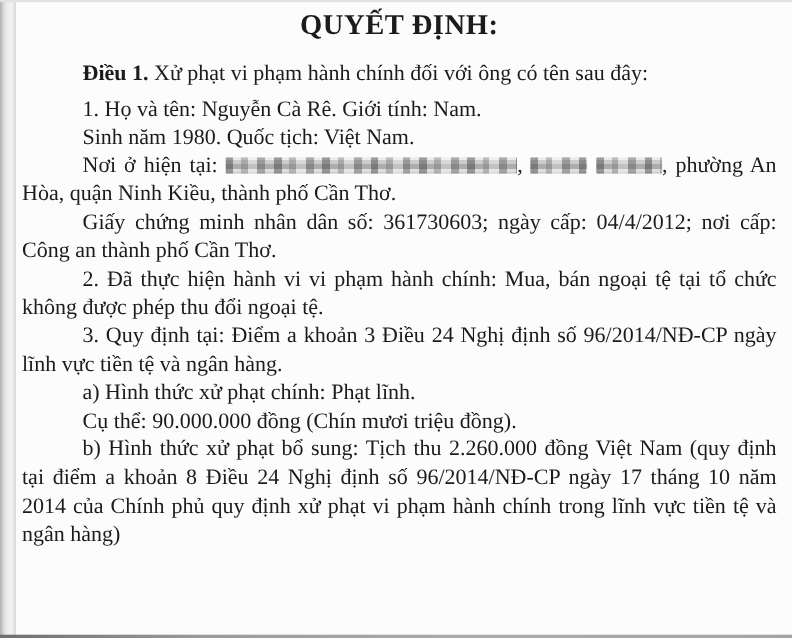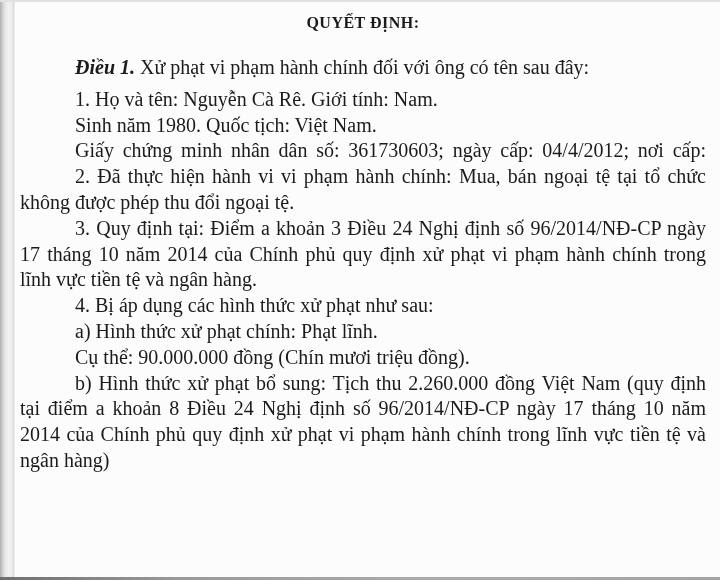--- a/index.html
+++ b/index.html
@@ -27,25 +27,25 @@
     background:linear-gradient(90deg,#6f6f6f 0,#9a9a9a 25%,#ababab 60%,#a4a4a4 100%);
   }
   #doc{
     position:absolute;left:20px;top:0;width:686px;z-index:1;
     color:var(--ink,#1b1b1b);
     font-size:20px;line-height:25.8px;
   }
   .title{
     margin-top:8px;
     text-align:center;
-    font-size:16px;line-height:30px;
+    font-size:26px;line-height:30px;
     font-weight:bold;letter-spacing:.5px;
   }
   .article{margin-top:17px;}
-  .article .b{font-weight:bold;font-style:italic;}
+  .article .b{font-weight:bold;}
   .body-start{margin-top:6px;}
   .line{white-space:nowrap;}
   .indent{padding-left:55px;}
   .stretch{
     text-align:justify;
     -moz-text-align-last:justify;
     text-align-last:justify;
   }
   .redact{
     display:inline-block;
@@ -70,31 +70,32 @@
 
 <div id="doc">
 
   <div class="title">QUYẾT ĐỊNH:</div>
 
   <div class="line article indent"><span class="b">Điều 1.</span><span> Xử phạt vi phạm hành chính đối với ông có tên sau đây:</span></div>
 
   <div class="line indent body-start">1. Họ và tên: Nguyễn Cà Rê. Giới tính: Nam.</div>
   <div class="line indent">Sinh năm 1980. Quốc tịch: Việt Nam.</div>
 
+  <div class="line indent stretch"><span>Nơi ở hiện tại:</span> <span class="redact rw1"></span><span>,</span> <span class="redact rw2"></span> <span class="redact rw3"></span><span>, phường An</span></div>
+  <div class="line">Hòa, quận Ninh Kiều, thành phố Cần Thơ.</div>
 
   <div class="line indent stretch">Giấy chứng minh nhân dân số: 361730603; ngày cấp: 04/4/2012; nơi cấp:</div>
+  <div class="line">Công an thành phố Cần Thơ.</div>
 
   <div class="line indent stretch">2. Đã thực hiện hành vi vi phạm hành chính: Mua, bán ngoại tệ tại tổ chức</div>
   <div class="line">không được phép thu đổi ngoại tệ.</div>
 
   <div class="line indent stretch">3. Quy định tại: Điểm a khoản 3 Điều 24 Nghị định số 96/2014/NĐ-CP ngày</div>
-  <div class="line stretch">17 tháng 10 năm 2014 của Chính phủ quy định xử phạt vi phạm hành chính trong</div>
   <div class="line">lĩnh vực tiền tệ và ngân hàng.</div>
 
-  <div class="line indent">4. Bị áp dụng các hình thức xử phạt như sau:</div>
   <div class="line indent">a) Hình thức xử phạt chính: Phạt lĩnh.</div>
   <div class="line indent">Cụ thể: 90.000.000 đồng (Chín mươi triệu đồng).</div>
 
   <div class="line indent stretch">b) Hình thức xử phạt bổ sung: Tịch thu 2.260.000 đồng Việt Nam (quy định</div>
   <div class="line stretch">tại điểm a khoản 8 Điều 24 Nghị định số 96/2014/NĐ-CP ngày 17 tháng 10 năm</div>
   <div class="line stretch">2014 của Chính phủ quy định xử phạt vi phạm hành chính trong lĩnh vực tiền tệ và</div>
   <div class="line">ngân hàng)</div>
 
 </div>
 

